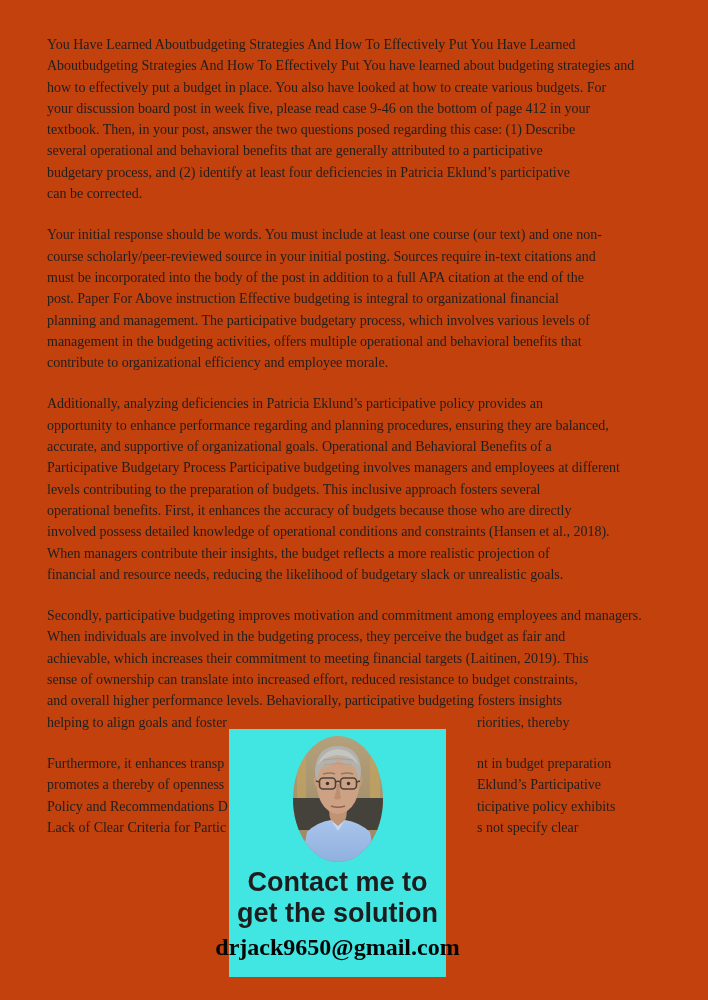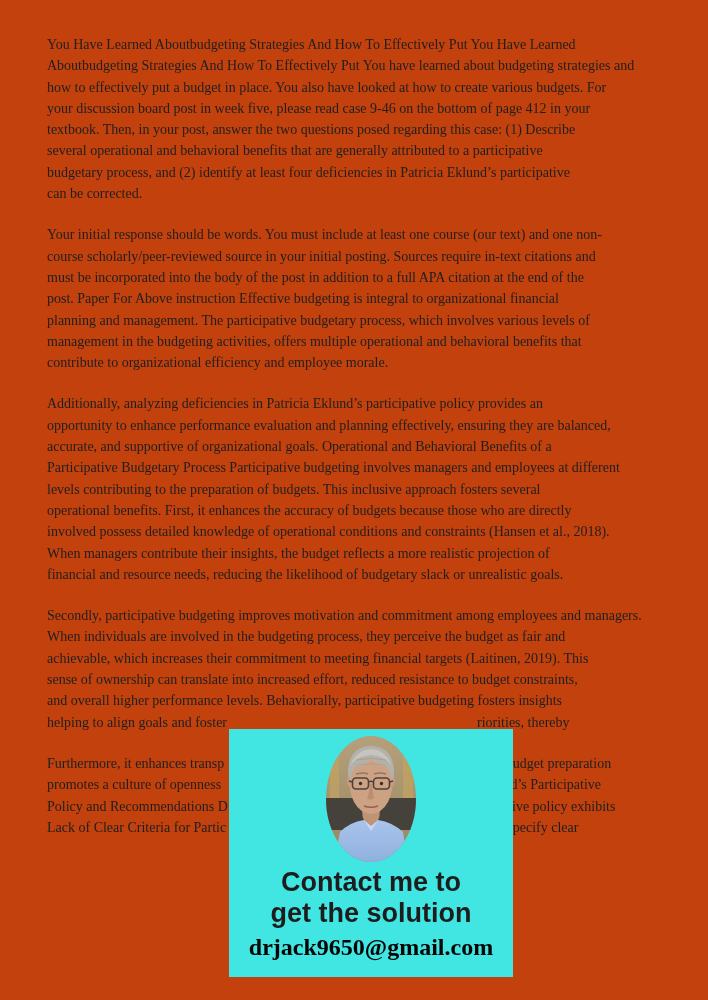--- a/index.html
+++ b/index.html
@@ -29,21 +29,21 @@
   .frag-right{
     position:absolute;
     left:430px;
     top:0;
     white-space:nowrap;
   }
   .ad-overlay{
     position:absolute;
     left:229px;
     top:729px;
-    width:284px;
+    width:217px;
     height:248px;
     z-index:5;
     display:flex;
     flex-direction:column;
     align-items:center;
   }
   .portrait{
     margin-top:7px;
     width:90px;
     height:126px;
@@ -87,40 +87,40 @@
         <div class="line">Your initial response should be words. You must include at least one course (our text) and one non-</div>
         <div class="line">course scholarly/peer-reviewed source in your initial posting. Sources require in-text citations and</div>
         <div class="line">must be incorporated into the body of the post in addition to a full APA citation at the end of the</div>
         <div class="line">post. Paper For Above instruction Effective budgeting is integral to organizational financial</div>
         <div class="line">planning and management. The participative budgetary process, which involves various levels of</div>
         <div class="line">management in the budgeting activities, offers multiple operational and behavioral benefits that</div>
         <div class="line">contribute to organizational efficiency and employee morale.</div>
       </div>
       <div class="para">
         <div class="line">Additionally, analyzing deficiencies in Patricia Eklund’s participative policy provides an</div>
-        <div class="line">opportunity to enhance performance evaluation and planning effectively, ensuring they are balanced,</div>
+        <div class="line">opportunity to enhance performance regarding and planning procedures, ensuring they are balanced,</div>
         <div class="line">accurate, and supportive of organizational goals. Operational and Behavioral Benefits of a</div>
         <div class="line">Participative Budgetary Process Participative budgeting involves managers and employees at different</div>
         <div class="line">levels contributing to the preparation of budgets. This inclusive approach fosters several</div>
         <div class="line">operational benefits. First, it enhances the accuracy of budgets because those who are directly</div>
         <div class="line">involved possess detailed knowledge of operational conditions and constraints (Hansen et al., 2018).</div>
         <div class="line">When managers contribute their insights, the budget reflects a more realistic projection of</div>
         <div class="line">financial and resource needs, reducing the likelihood of budgetary slack or unrealistic goals.</div>
       </div>
       <div class="para">
         <div class="line">Secondly, participative budgeting improves motivation and commitment among employees and managers.</div>
         <div class="line">When individuals are involved in the budgeting process, they perceive the budget as fair and</div>
         <div class="line">achievable, which increases their commitment to meeting financial targets (Laitinen, 2019). This</div>
         <div class="line">sense of ownership can translate into increased effort, reduced resistance to budget constraints,</div>
         <div class="line">and overall higher performance levels. Behaviorally, participative budgeting fosters insights</div>
         <div class="line"><span>helping to align goals and foster</span><span class="frag-right">riorities, thereby</span></div>
       </div>
       <div class="para">
         <div class="line"><span>Furthermore, it enhances transp</span><span class="frag-right">nt in budget preparation</span></div>
-        <div class="line"><span>promotes a culture of openness</span><span class="frag-right">Eklund’s Participative</span></div>
+        <div class="line"><span>promotes a thereby of openness</span><span class="frag-right">Eklund’s Participative</span></div>
         <div class="line"><span>Policy and Recommendations D</span><span class="frag-right">ticipative policy exhibits</span></div>
         <div class="line"><span>Lack of Clear Criteria for Partic</span><span class="frag-right">s not specify clear</span></div>
       </div>
     </div>
 
   <div class="ad-overlay" id="adOverlay" style="background: rgb(65, 230, 226);">
     <svg class="portrait" viewBox="0 0 90 126" xmlns="http://www.w3.org/2000/svg">
       <defs>
         <clipPath id="ovalClip">
             <ellipse cx="45" cy="63" rx="45" ry="63"></ellipse>

